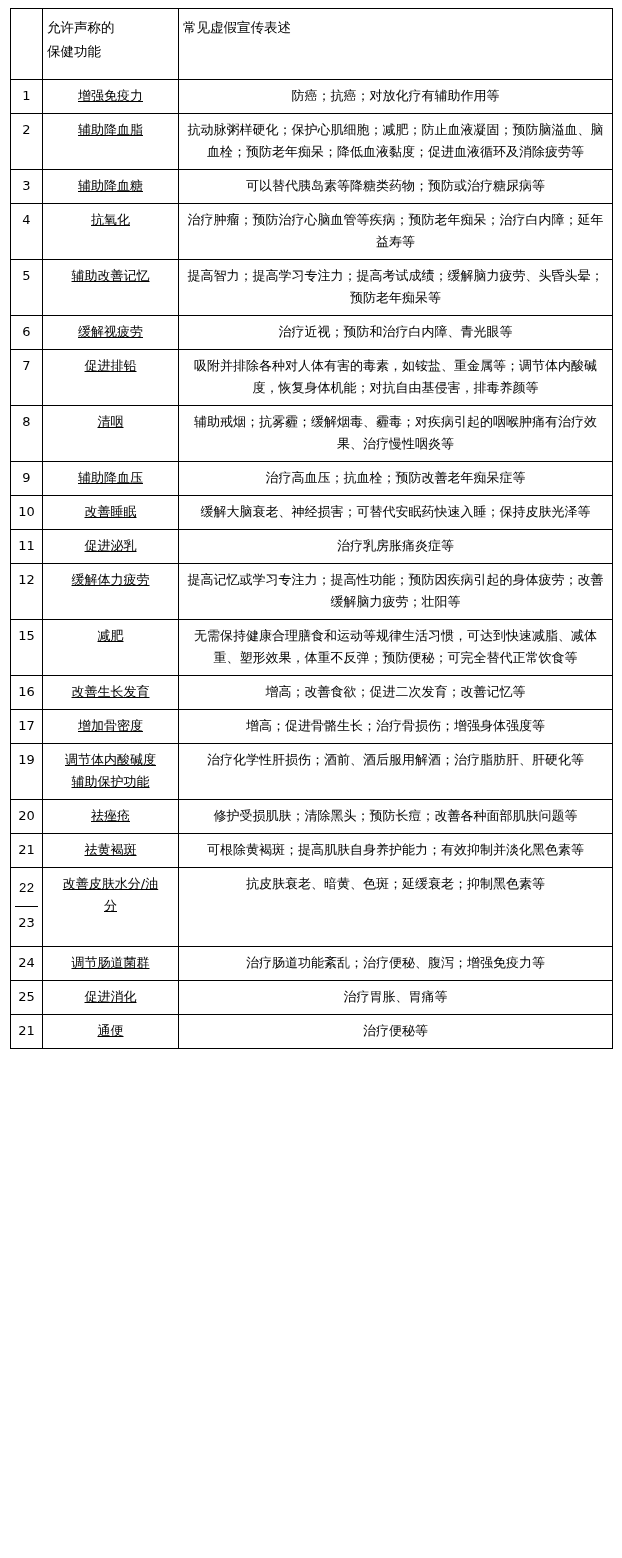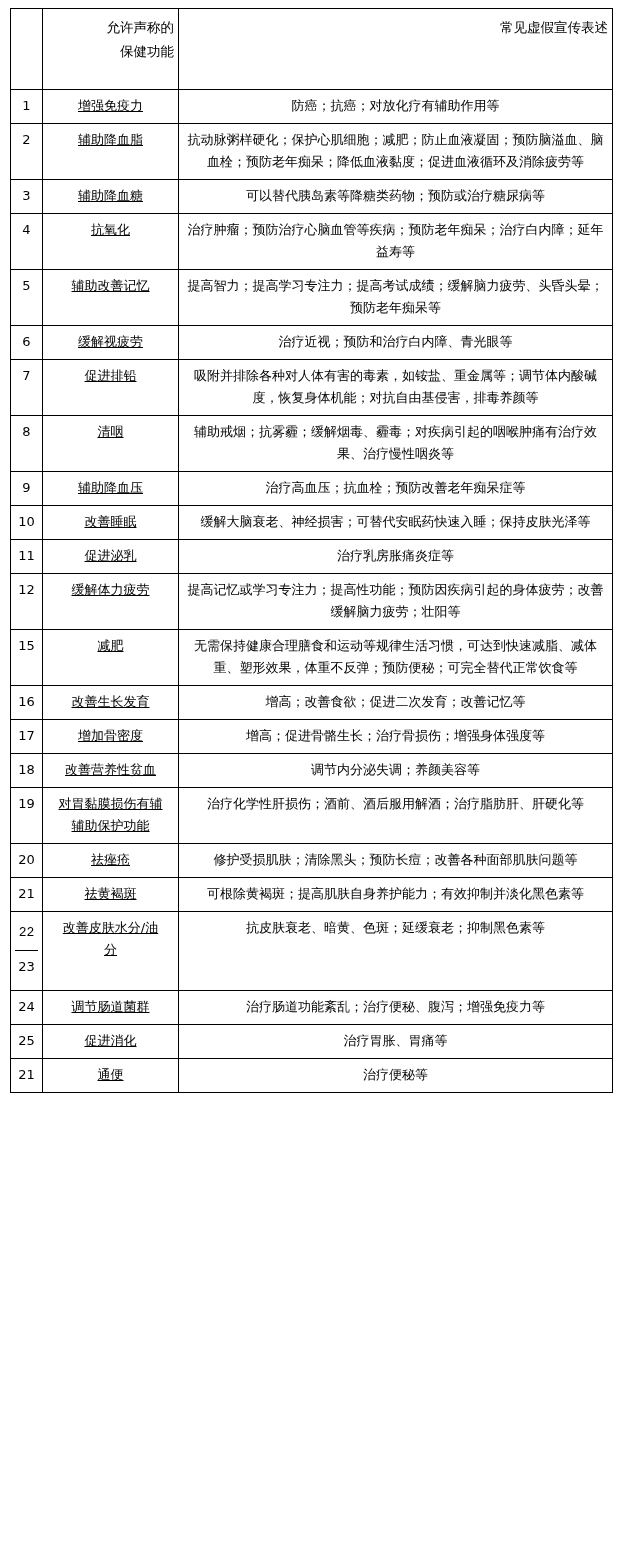--- a/index.html
+++ b/index.html
@@ -46,25 +46,25 @@
     text-decoration: underline;
   }
   td.claim {
     text-align: center;
     font-size: 13.5px;
     padding-left: 6px;
     padding-right: 6px;
   }
   thead td.head-func,
   thead td.head-claim {
-    text-align: right;
+    text-align: left;
     font-size: 13.5px;
     line-height: 24px;
     padding-top: 6px;
-    padding-bottom: 26px;
+    padding-bottom: 16px;
   }
   thead td.head-idx { }
   .two-idx {
     padding: 0;
   }
   .two-idx .sub {
     display: block;
     text-align: center;
     font-size: 13px;
     line-height: 22px;
@@ -168,28 +168,23 @@
         <td class="idx">16</td>
         <td class="func">改善生长发育</td>
         <td class="claim">增高；改善食欲；促进二次发育；改善记忆等</td>
       </tr>
       <tr>
         <td class="idx">17</td>
         <td class="func">增加骨密度</td>
         <td class="claim">增高；促进骨骼生长；治疗骨损伤；增强身体强度等</td>
       </tr>
       <tr>
-        <td class="idx">18</td>
-        <td class="func">改善营养性贫血</td>
-        <td class="claim">调节内分泌失调；养颜美容等</td>
-      </tr>
-      <tr>
         <td class="idx">19</td>
         <td class="func">
-          <div>对胃黏膜损伤有辅</div>
+          <div>调节体内酸碱度</div>
           <div>辅助保护功能</div>
         </td>
         <td class="claim">治疗化学性肝损伤；酒前、酒后服用解酒；治疗脂肪肝、肝硬化等</td>
       </tr>
       <tr>
         <td class="idx">20</td>
         <td class="func">祛痤疮</td>
         <td class="claim">修护受损肌肤；清除黑头；预防长痘；改善各种面部肌肤问题等</td>
       </tr>
       <tr>

